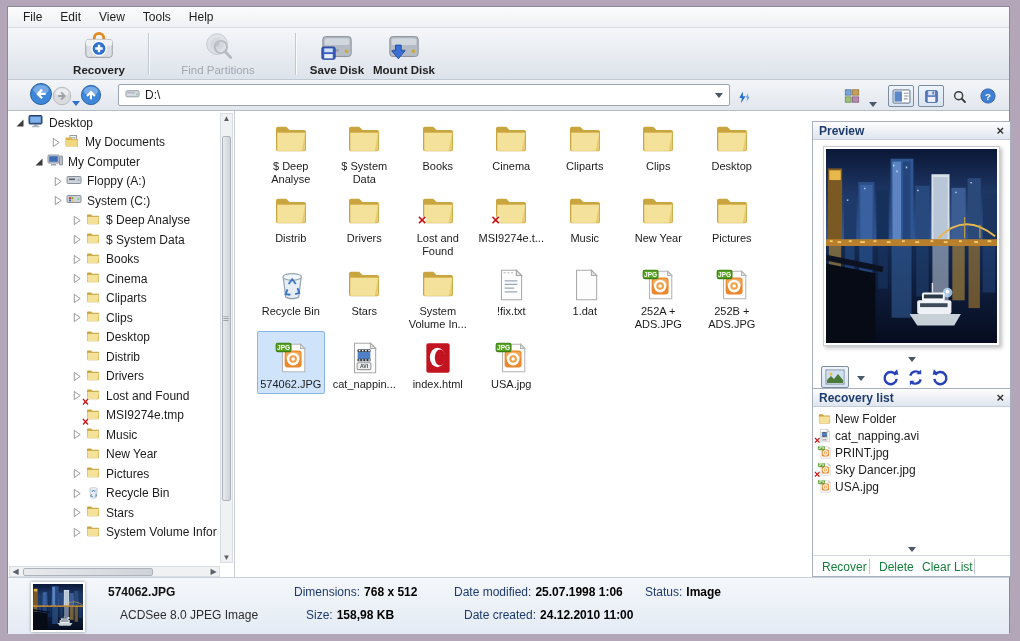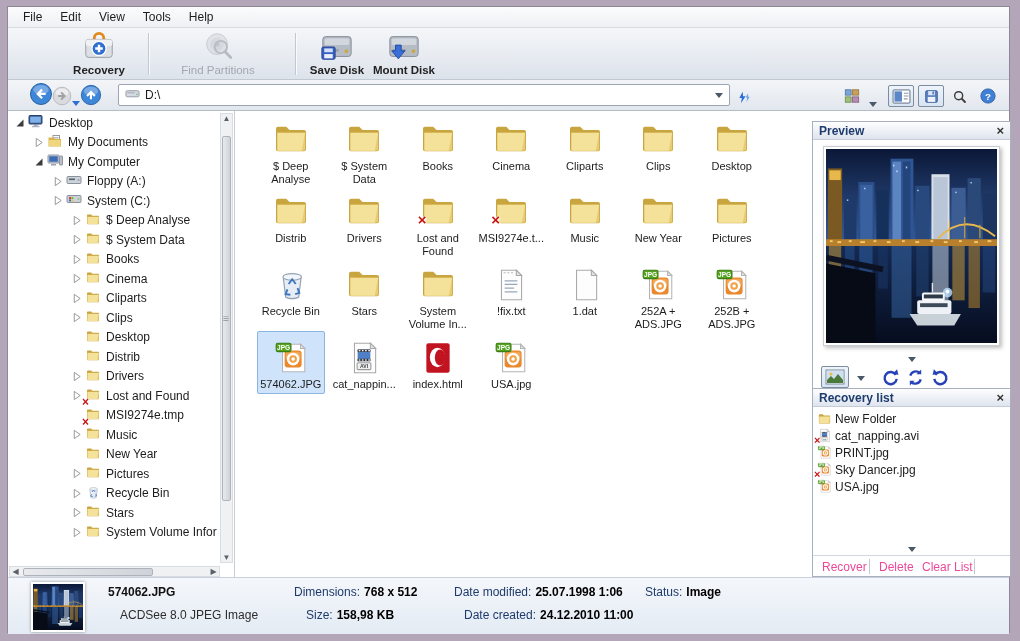--- a/index.html
+++ b/index.html
@@ -55,21 +55,21 @@
   .panel{position:absolute;left:0;width:199px;border:1px solid #a8b0c0;background:#fff}
   .phead{height:18px;background:linear-gradient(#fdfdfe,#dfe5ee);border-bottom:1px solid #c5ccd8;display:flex;align-items:center;padding:0 6px;color:#1e3c6e;font-weight:bold;font-size:12px}
   .phead .px{margin-left:auto;color:#333;font-weight:bold;font-size:13px;cursor:default;line-height:12px}
   .pimg{position:absolute;left:10px;top:24px;width:177px;height:200px;background:#fff;border:1px solid #c8cdd4;box-shadow:2px 2px 4px rgba(0,0,0,.25);padding:2px}
   .ptools{position:absolute;left:0;top:240px;width:100%;height:30px;display:flex;align-items:center}
   .pgbtn{width:24px;height:22px;display:flex;align-items:center;justify-content:center}
   .handle{position:absolute;left:50%;transform:translateX(-50%)}
   .rl-item{height:17px;display:flex;align-items:center;padding-left:4px;white-space:nowrap}
   .ri{width:18px;flex:none;position:relative;display:flex;align-items:center}
   .rfoot{position:absolute;left:0;top:166px;width:100%;height:22px;border-top:1px solid #d2d7de;display:flex;align-items:center}
-  .rfbtn{font-size:12px;color:#ec4899;padding:2px 4px;position:absolute;top:2px}
+  .rfbtn{font-size:12px;color:#15803d;padding:2px 4px;position:absolute;top:2px}
   .rfsep{position:absolute;top:3px;width:1px;height:15px;background:#c2c8d1}
   
   .statusbar{left:0;top:570px;width:100%;height:57px;background:linear-gradient(#f4f7fb,#e4ebf4);border-top:1px solid #c8d0dc}
   .st{position:absolute;white-space:nowrap;font-size:12px}
   .st .lab{color:#1e3a6a}
   .st .val{color:#000;font-weight:bold;margin-left:4px}
   .st.name{font-weight:bold;color:#111}
   .thumb{position:absolute;left:23px;top:4px;width:54px;height:50px;border:2px solid #fff;box-shadow:0 0 3px rgba(0,0,0,.4);overflow:hidden}
 </style>
 </head>
@@ -228,21 +228,21 @@
             </svg>
           </span>
           <span class="ti"><svg xmlns="http://www.w3.org/2000/svg" width="16" height="16" viewBox="0 0 16 16">
               <rect x="1" y="2.5" width="13" height="8.5" rx="1" fill="#3b5a95" stroke="#28406c"></rect>
               <rect x="2.2" y="3.7" width="10.6" height="6" fill="#7fb2e8"></rect>
               <rect x="6" y="11" width="3.5" height="1.8" fill="#8a93a2"></rect>
               <rect x="4" y="12.8" width="7.5" height="1.4" rx=".5" fill="#aab2bf"></rect>
             </svg></span>
           <span class="tlbl">Desktop</span>
         </div>
-        <div class="trow" style="padding-left: 25px;">
+        <div class="trow" style="padding-left: 42px;">
           <span class="tc">
             <svg xmlns="http://www.w3.org/2000/svg" width="10" height="11" viewBox="0 0 11 12">
               <path d="M2.5 1.5v9l6.5-4.5z" fill="#fff" stroke="#8f8f8f"></path>
             </svg>
           </span>
           <span class="ti"><svg xmlns="http://www.w3.org/2000/svg" width="16" height="16" viewBox="0 0 16 16">
               <rect x="6" y="2.5" width="6.5" height="8.5" fill="#fff" stroke="#999"></rect>
               <path d="M7 4.5h4.5M7 6h4.5M7 7.5h3.5" stroke="#9ab" stroke-width=".8"></path>
               <path d="M1.5 4.5h5.2l1.4 1.4H14v7.6H1.5z" fill="#d9b44a"></path>
               <path d="M2 7h11.5v6H2z" fill="#f0d77f"></path>

